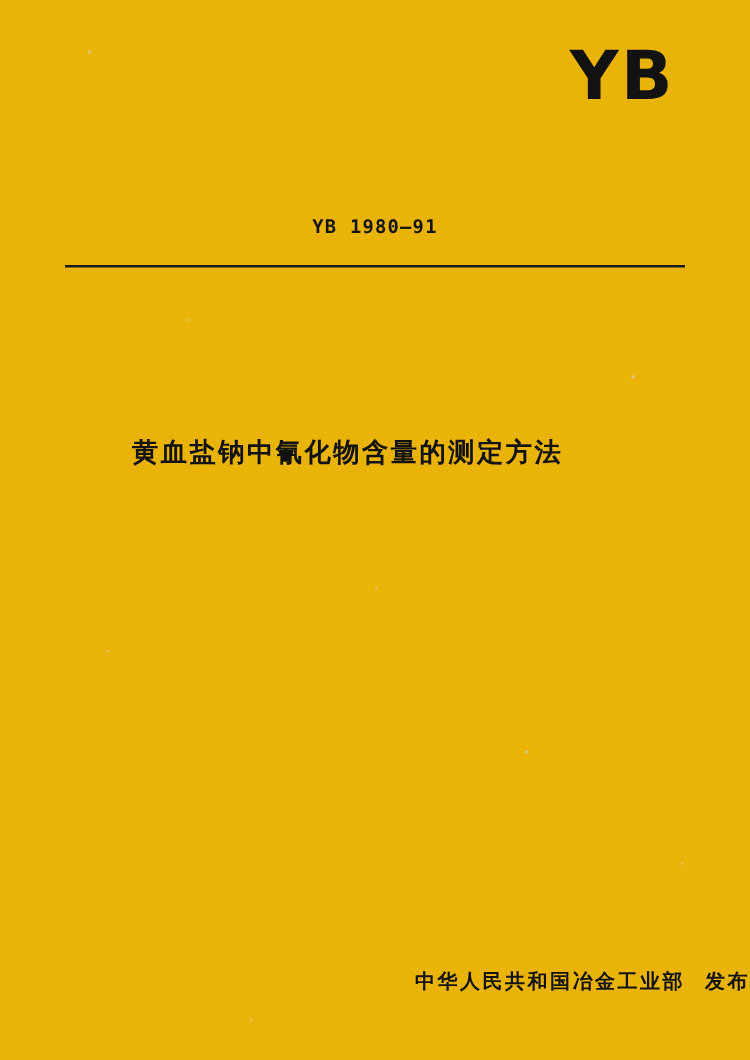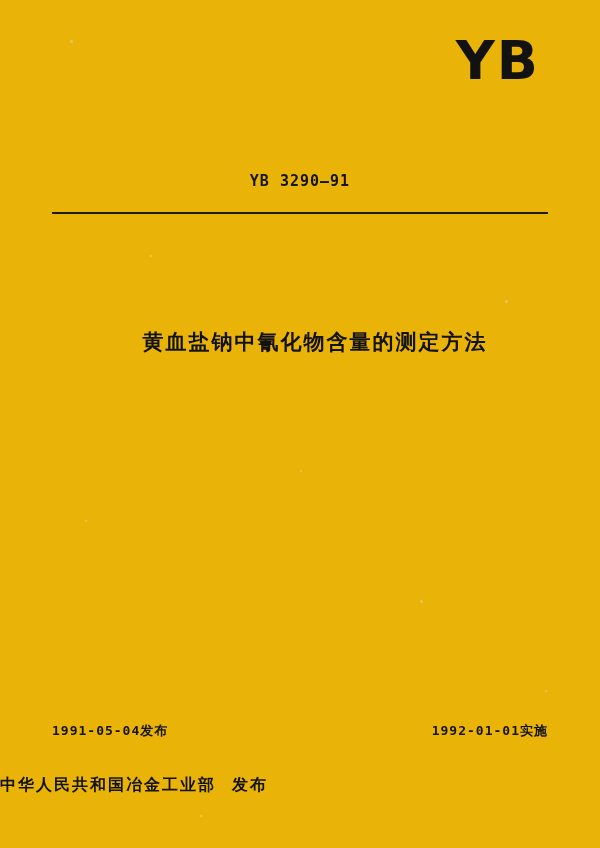--- a/index.html
+++ b/index.html
@@ -67,50 +67,49 @@
   .rule {
     position: absolute;
     top: 212px;
     left: 52px;
     width: 496px;
     height: 2px;
     background: #1b1b1b;
   }
   .doc-title {
     position: absolute;
-    top: 328px;
+    top: 348px;
     left: 0;
     width: 556px;
     text-align: center;
     font-family: "DejaVu Sans", sans-serif;
     font-weight: bold;
     font-size: 21px;
     letter-spacing: 2px;
     color: #121212;
-    padding-left: 37px;
   }
   .dates {
     position: absolute;
     top: 722px;
     left: 52px;
     width: 496px;
     display: flex;
     justify-content: space-between;
     font-family: "DejaVu Sans Mono", monospace;
     font-weight: bold;
     font-size: 13px;
     letter-spacing: 1px;
     color: #141414;
   }
   .publisher {
     position: absolute;
     top: 775px;
     left: 0;
     width: 600px;
-    text-align: left;
+    text-align: right;
     font-family: "DejaVu Sans", sans-serif;
     font-weight: bold;
     font-size: 16px;
     letter-spacing: 2px;
     color: #121212;
   }
   .publisher .gap {
     display: inline-block;
     width: 16px;
   }
@@ -125,28 +124,24 @@
   <div class="speckle" style="left:505px;top:300px;width:3px;height:3px;"></div>
   <div class="speckle" style="left:85px;top:520px;width:2px;height:2px;"></div>
   <div class="speckle" style="left:420px;top:600px;width:3px;height:3px;"></div>
   <div class="speckle" style="left:300px;top:470px;width:2px;height:2px;"></div>
   <div class="speckle" style="left:545px;top:690px;width:2px;height:2px;"></div>
   <div class="speckle" style="left:200px;top:815px;width:2px;height:2px;"></div>
 
   <div class="std-mark">YB</div>
 
 
-  <div class="std-number">YB 3290—91</div>
+  <div class="std-number">YB 1980—91</div>
 
   <div class="rule"></div>
 
   <div class="doc-title">黄血盐钠中氰化物含量的测定方法</div>
 
-  <div class="dates">
-    <span>1991-05-04发布</span>
-    <span>1992-01-01实施</span>
-  </div>
 
   <div class="publisher">
     <span>中华人民共和国冶金工业部</span><span class="gap"></span><span>发布</span>
   </div>
 
 </div>
 
 </body></html>

